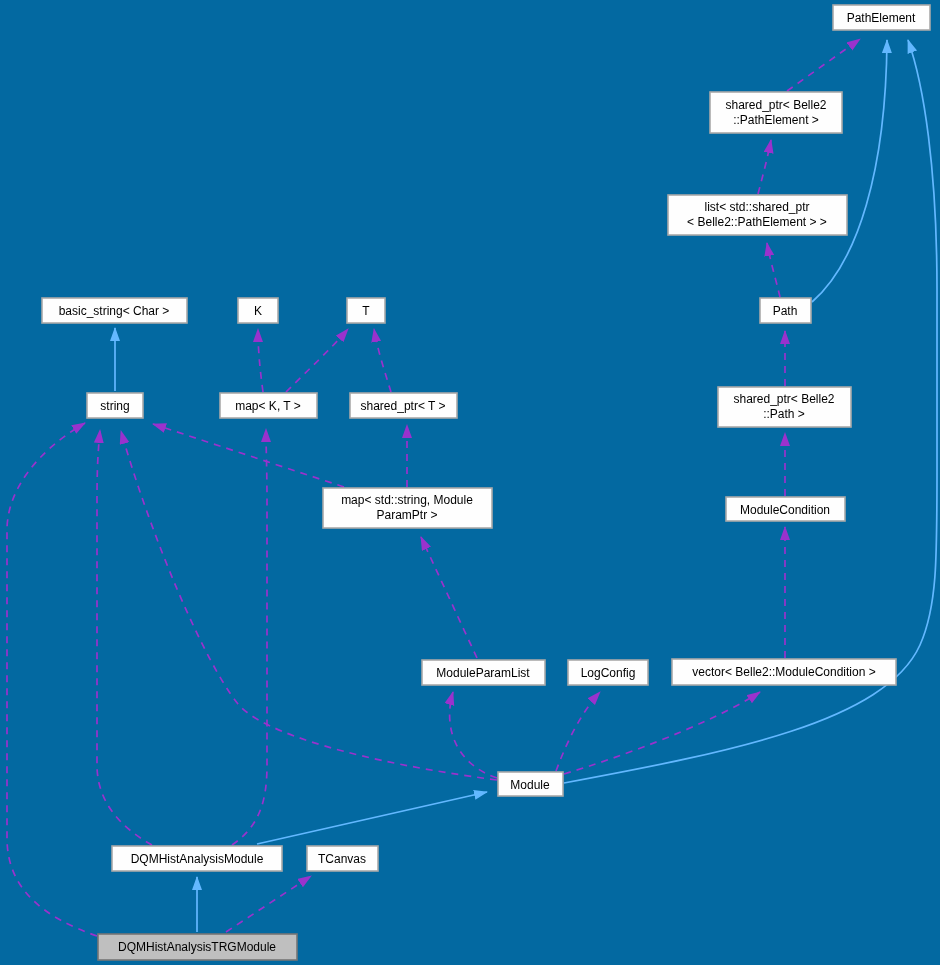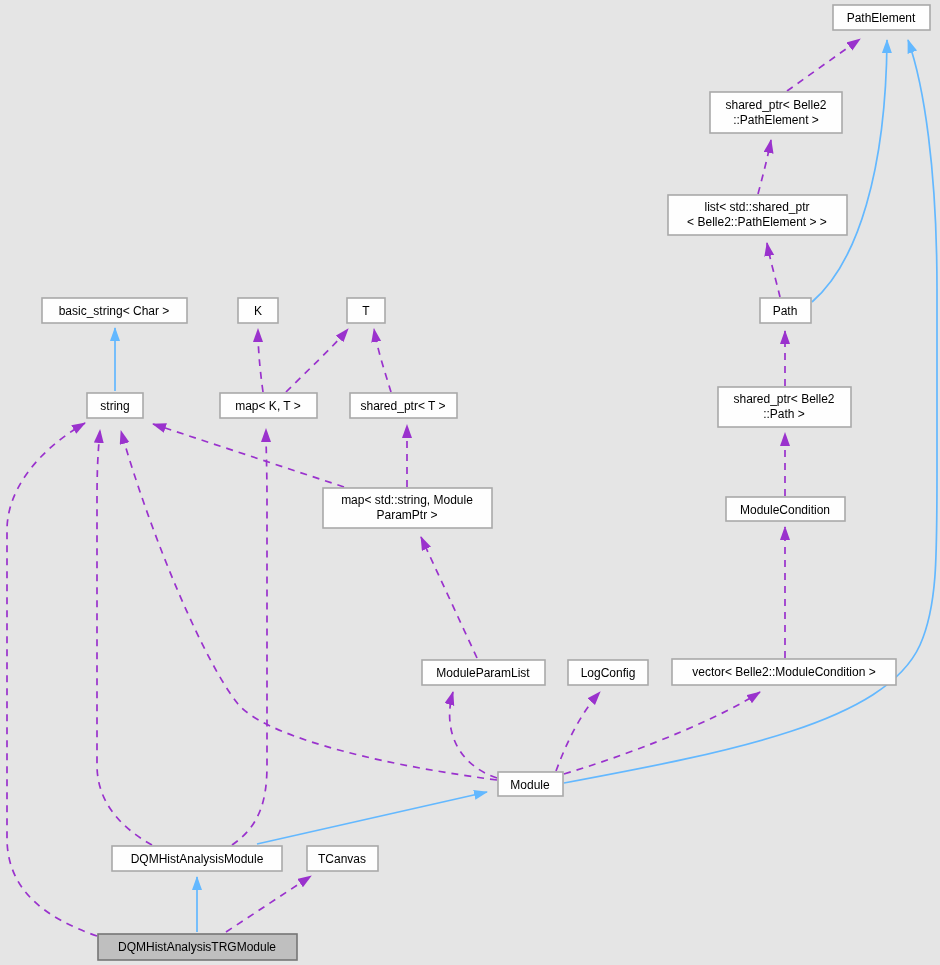--- a/index.html
+++ b/index.html
@@ -1,16 +1,16 @@
 <!DOCTYPE html>
 <html><head>
 <meta charset="utf-8">
 <style>
   html,body{margin:0;padding:0;background:#000;}
-  .stage{width:940px;height:965px;background:#e5e5e5;position:relative;}
+  .stage{width:940px;height:965px;background:#0369a1;position:relative;}
   svg{display:block;}
   .node rect{fill:#fefefe;stroke:#a9a9a9;stroke-width:1.6;}
   .node.highlight rect{fill:#bfbfbf;stroke:#767676;}
   .node text{fill:#000;font-family:"Liberation Sans","DejaVu Sans",sans-serif;font-size:12px;text-anchor:middle;}
   .edge{fill:none;stroke-width:1.7;}
   .edge.inherit{stroke:#63B8FF;}
   .edge.usage{stroke:#9A32CD;stroke-dasharray:7 6;}
 </style>
 </head>
 <body>

